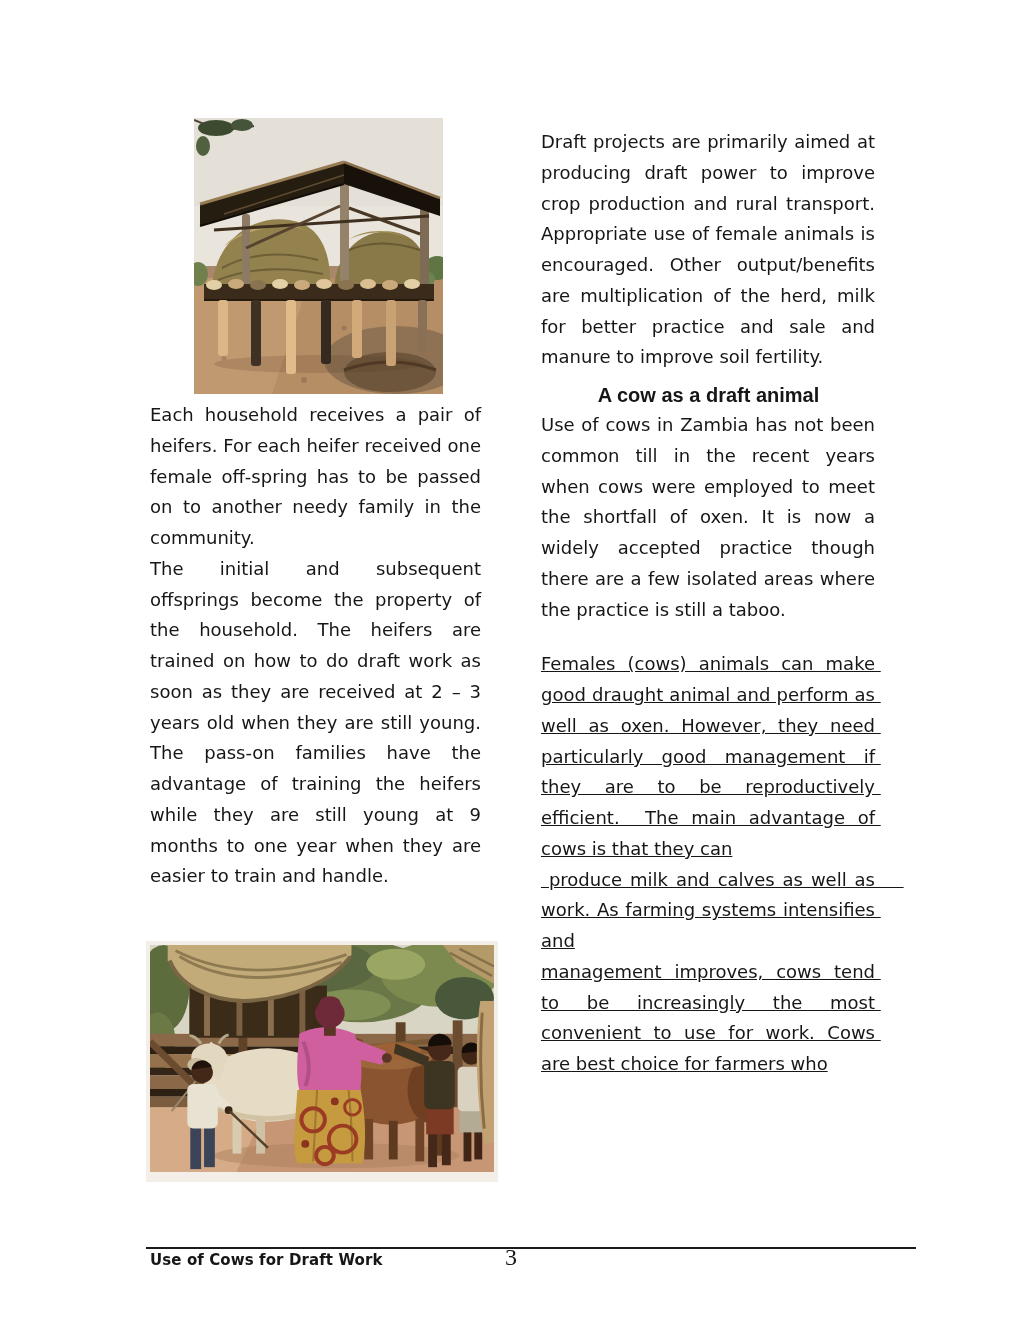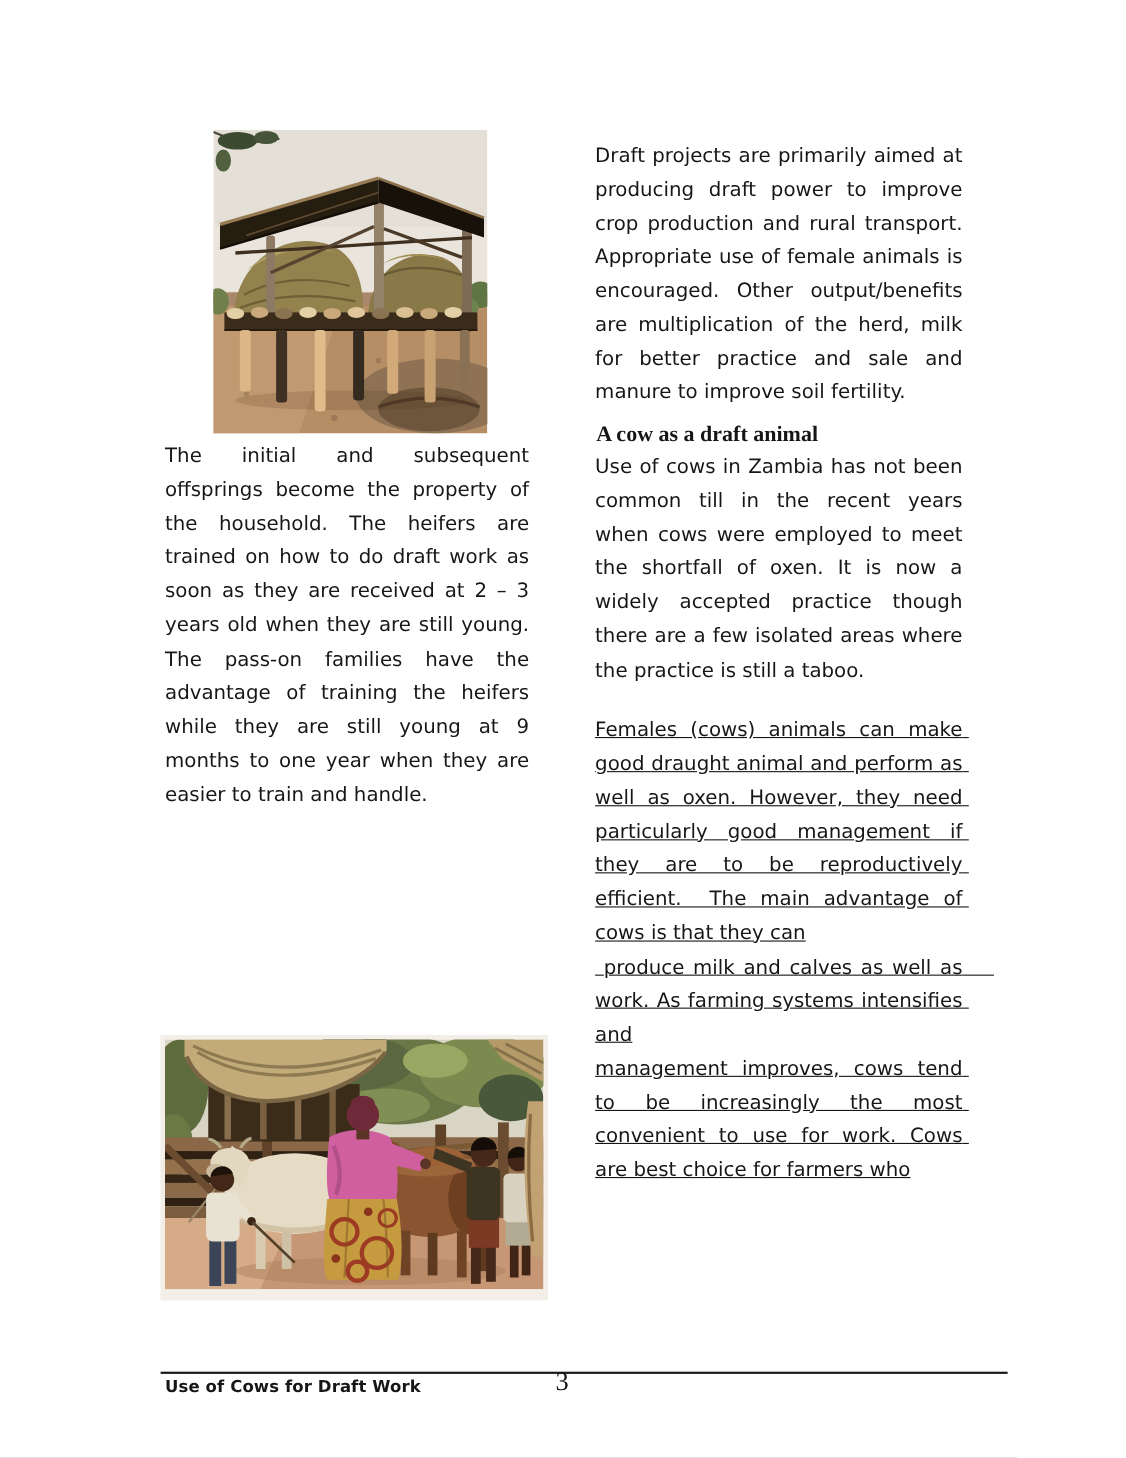--- a/index.html
+++ b/index.html
@@ -6,22 +6,22 @@
   .page {
     position:relative; width:1024px; height:1325px; margin:0 auto;
     background:#ffffff; overflow:hidden;
     font-family:"DejaVu Sans", sans-serif; color:#161616;
   }
   .body-text { font-size:18px; line-height:30.75px; text-align:justify; }
   .body-text p { margin:0; }
   .col-left-text { position:absolute; left:150px; top:400px; width:331px; }
   .col-right     { position:absolute; left:541px; top:127px; width:334px; }
   .section-heading {
-    font-family:Liberation Serif, serif; font-weight:bold;
-    font-size:20px; line-height:30px; margin:7px 0 0 1px; text-align:left;
+    font-family:Liberation Sans, sans-serif; font-weight:bold;
+    font-size:20px; line-height:30px; margin:7px 0 0 1px; text-align:center;
   }
   .pre { white-space:pre-wrap;text-decoration:underline; }
   .para-gap { height:24px; }
   figure { margin:0; position:absolute; padding:0; }
   .photo1 { left:194px; top:118px; width:249px; height:276px; }
   .photo2 {
     left:146px; top:941px; width:344px; height:227px;
     border:4px solid #f3efe8; border-bottom-width:10px;
     background:#f3efe8;
   }
@@ -102,20 +102,21 @@
       <rect x="57" y="182" width="10" height="66" rx="3" fill="#3f3024"></rect>
       <rect x="92" y="182" width="10" height="74" rx="3" fill="#e0bc8b"></rect>
       <rect x="127" y="182" width="10" height="64" rx="3" fill="#352a20"></rect>
       <rect x="158" y="182" width="10" height="58" rx="3" fill="#d2aa7a"></rect>
       <rect x="192" y="182" width="10" height="66" rx="3" fill="#c9a274"></rect>
       <rect x="224" y="182" width="9" height="52" rx="3" fill="#8a7054"></rect>
     </svg>
   </figure>
 
   <div class="col-left-text body-text">
+    <p>Each household receives a pair of heifers. For each heifer received one female off-spring has to be passed on to another needy family in the community.</p>
     <p>The initial and subsequent offsprings become the property of the household. The heifers are trained on how to do draft work as soon as they are received at 2 – 3 years old when they are still young. The pass-on families have the advantage of training the heifers while they are still young at 9 months to one year when they are easier to train and handle.</p>
   </div>
 
   <figure class="photo2" aria-label="Woman in pink blouse and patterned skirt with children, a white cow and a brown cow beside a wooden kraal with thatched roof">
     <svg width="344" height="227" viewBox="0 0 350 235" preserveAspectRatio="none">
       <rect width="350" height="235" fill="#d9d5c4"></rect>
 
       <ellipse cx="215" cy="38" rx="75" ry="42" fill="#6a7747"></ellipse>
       <ellipse cx="295" cy="30" rx="60" ry="34" fill="#7d8a4f"></ellipse>
       <ellipse cx="175" cy="22" rx="55" ry="26" fill="#596841"></ellipse>

